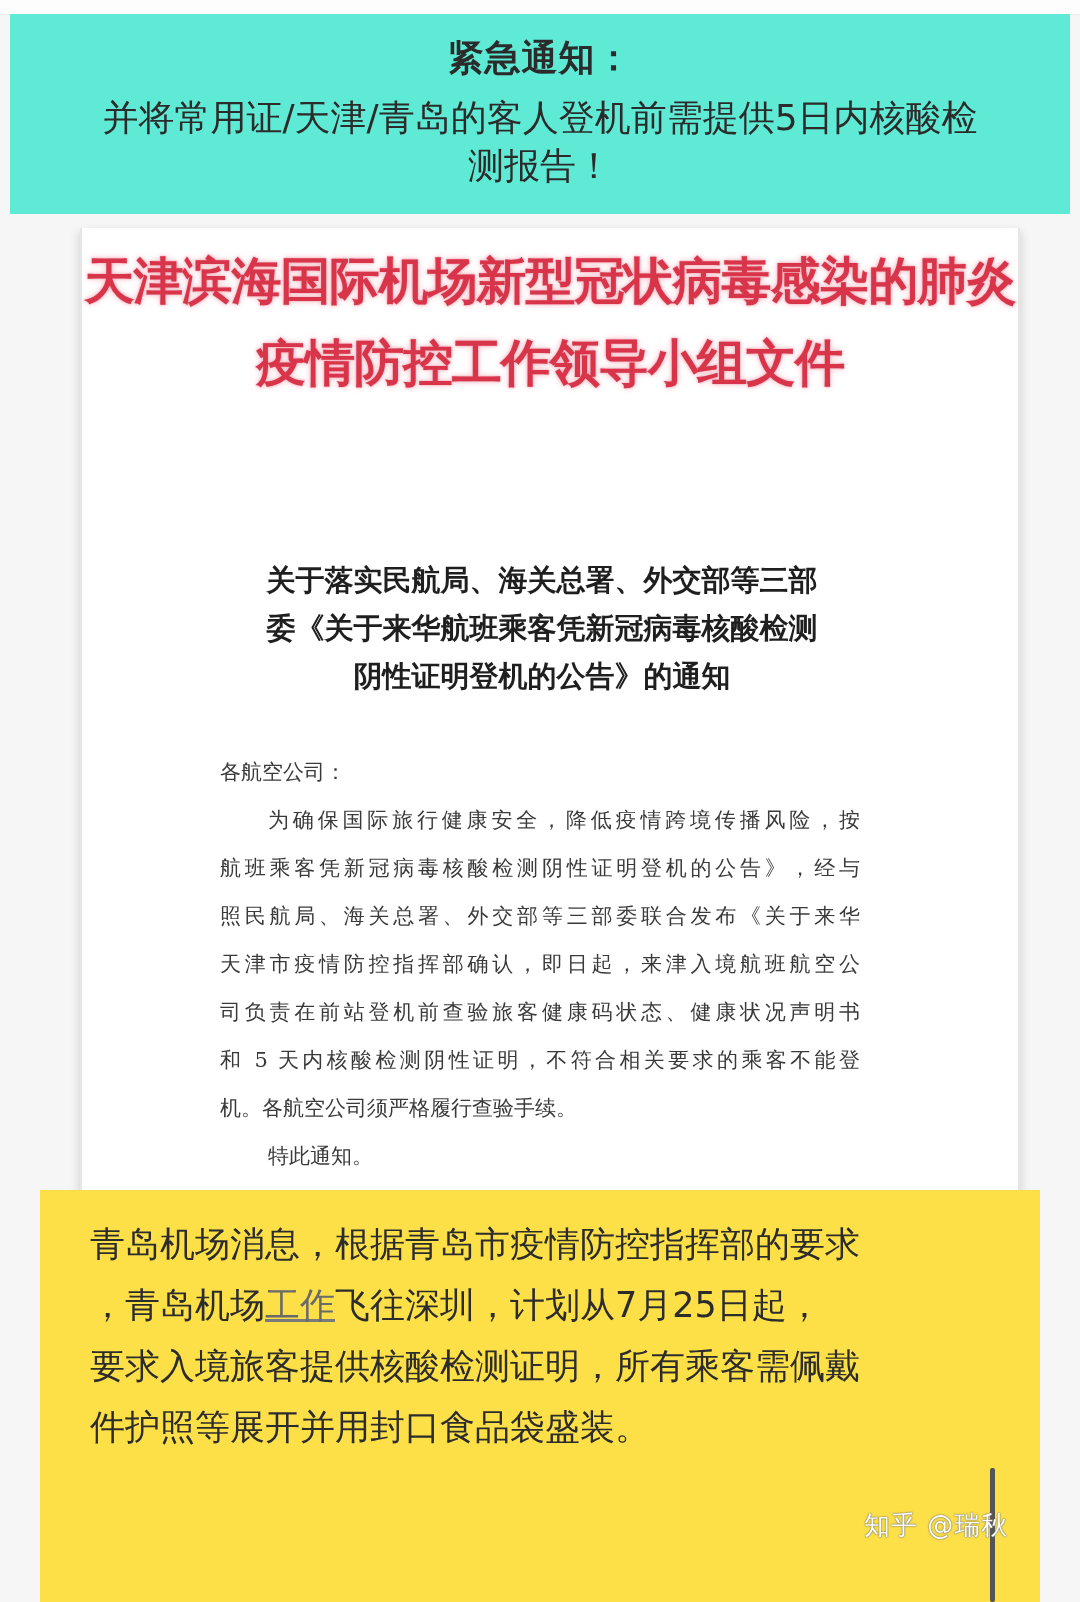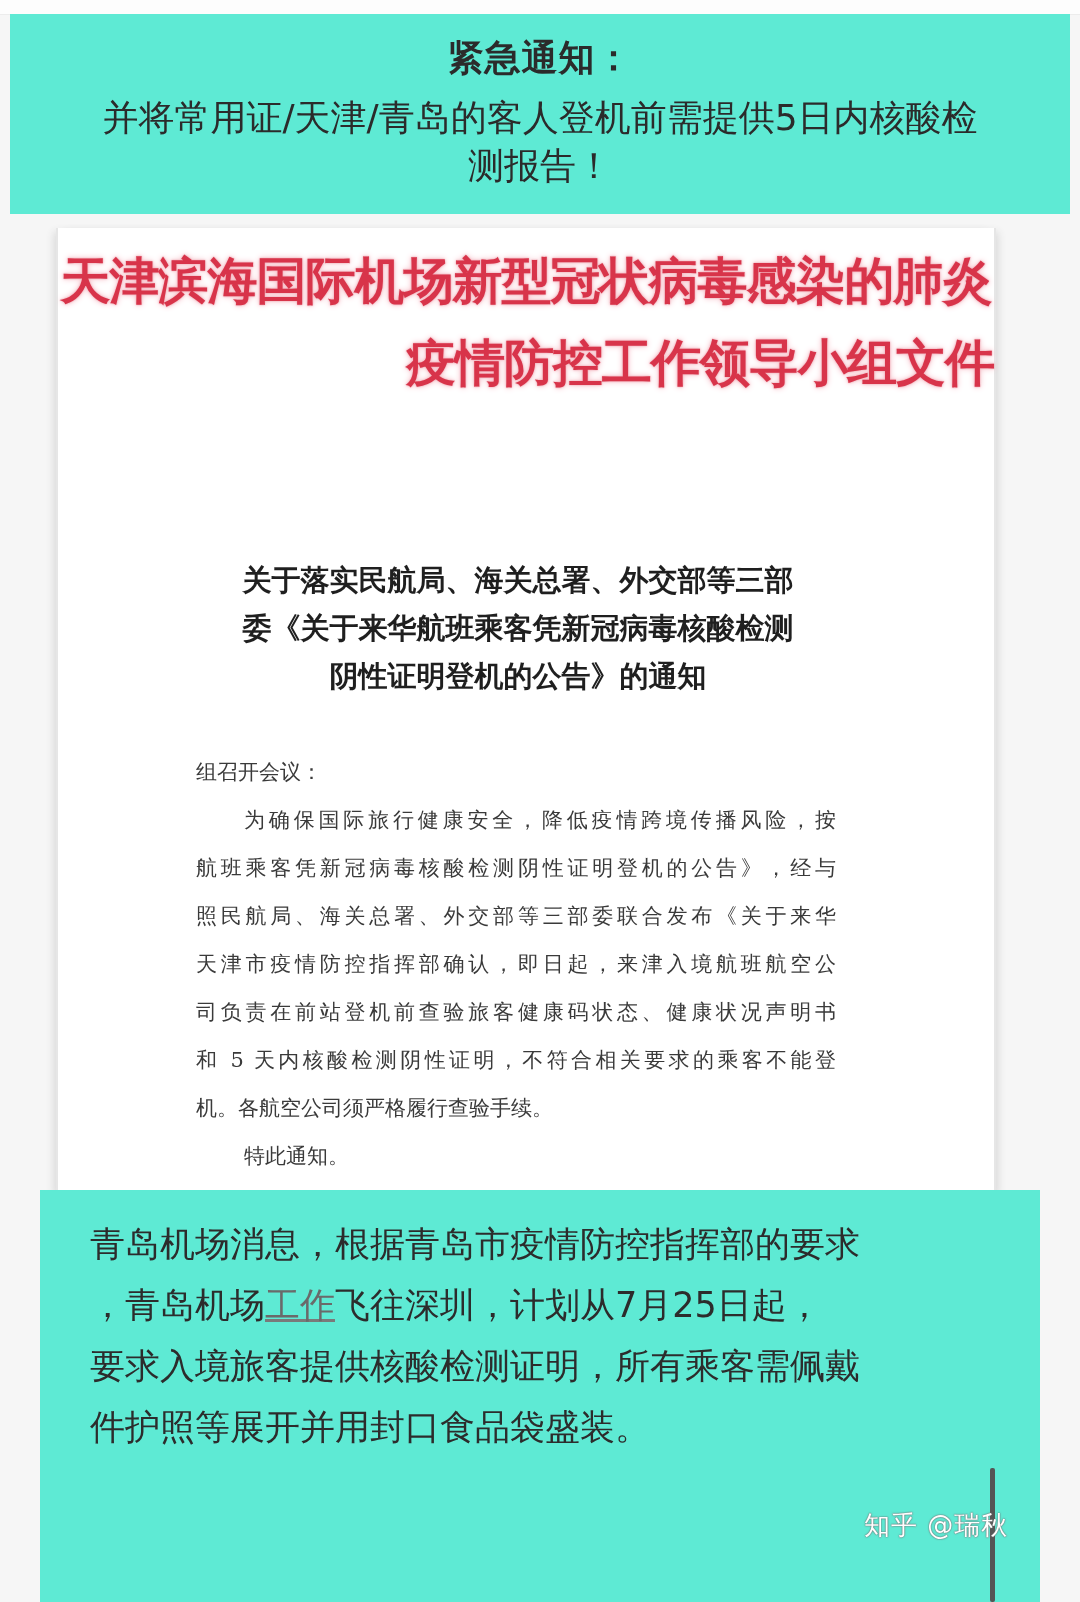--- a/index.html
+++ b/index.html
@@ -39,39 +39,39 @@
     }
     .header-subtitle {
       position: absolute;
       left: 40px; right: 40px; top: 80px;
       font-size: 36px;
       line-height: 48px;
       color: #2b2b2b;
     }
     .doc {
       position: absolute;
-      left: 56px; top: 228px;
+      left: 80px; top: 228px;
       width: 936px; height: 972px;
       background: #ffffff;
       box-shadow: -6px 0 8px -4px #d8d8d8, 6px 0 8px -4px #d8d8d8;
       border-left: 2px solid #e6e6e6;
       border-right: 2px solid #e6e6e6;
     }
     .doc-heading {
       position: absolute;
       left: 0; right: 0;
       text-align: center;
       color: #d8344a;
       font-family: "DejaVu Serif", "Liberation Serif", serif;
       font-weight: bold;
       text-shadow: 0 0 6px #f5b6c0, 0 0 2px #e27a8a;
       letter-spacing: -1px;
     }
     .doc-heading.line1 { top: 20px; font-size: 50px; line-height: 66px; }
-    .doc-heading.line2 { top: 102px; font-size: 50px; line-height: 66px; text-align: right; }
+    .doc-heading.line2 { top: 102px; font-size: 50px; line-height: 66px; }
     .doc-sender-row {
       position: absolute;
       left: 138px; width: 640px; top: 248px;
       height: 38px;
       border-bottom: 2px solid #8a8a8a;
       font-family: "DejaVu Serif", "Liberation Serif", serif;
       font-size: 22px;
       color: #333;
     }
     .doc-sender { position: absolute; left: 4px; top: 4px; }
@@ -102,21 +102,21 @@
       text-align-last: justify;
     }
     .doc-body .line.last { text-align-last: left; }
     .doc-body .indent { padding-left: 48px; }
     .doc-body .greeting { text-align-last: left; }
 
     .article {
       position: absolute;
       left: 40px; top: 1190px;
       width: 1000px; height: 412px;
-      background: #5eead4;
+      background: #fde047;
     }
     .article-text {
       position: absolute;
       left: 50px; top: 24px;
       width: 880px;
       font-size: 35px;
       line-height: 61px;
       color: #2c2c2c;
     }
     .article-text .line { display: block; white-space: nowrap; }
@@ -160,21 +160,21 @@
   <div class="doc-heading line2">疫情防控工作领导小组文件</div>
 
 
   <div class="doc-title">
     <span class="l">关于落实民航局、海关总署、外交部等三部</span>
     <span class="l">委《关于来华航班乘客凭新冠病毒核酸检测</span>
     <span class="l">阴性证明登机的公告》的通知</span>
   </div>
 
   <div class="doc-body">
-    <span class="line greeting">组召开会议：</span>
+    <span class="line greeting">各航空公司：</span>
     <span class="line indent">为确保国际旅行健康安全，降低疫情跨境传播风险，按</span>
     <span class="line">航班乘客凭新冠病毒核酸检测阴性证明登机的公告》，经与</span>
     <span class="line">照民航局、海关总署、外交部等三部委联合发布《关于来华</span>
     <span class="line">天津市疫情防控指挥部确认，即日起，来津入境航班航空公</span>
     <span class="line">司负责在前站登机前查验旅客健康码状态、健康状况声明书</span>
     <span class="line">和 5 天内核酸检测阴性证明，不符合相关要求的乘客不能登</span>
     <span class="line last">机。各航空公司须严格履行查验手续。</span>
     <span class="line last indent">特此通知。</span>
   </div>
 </div>

